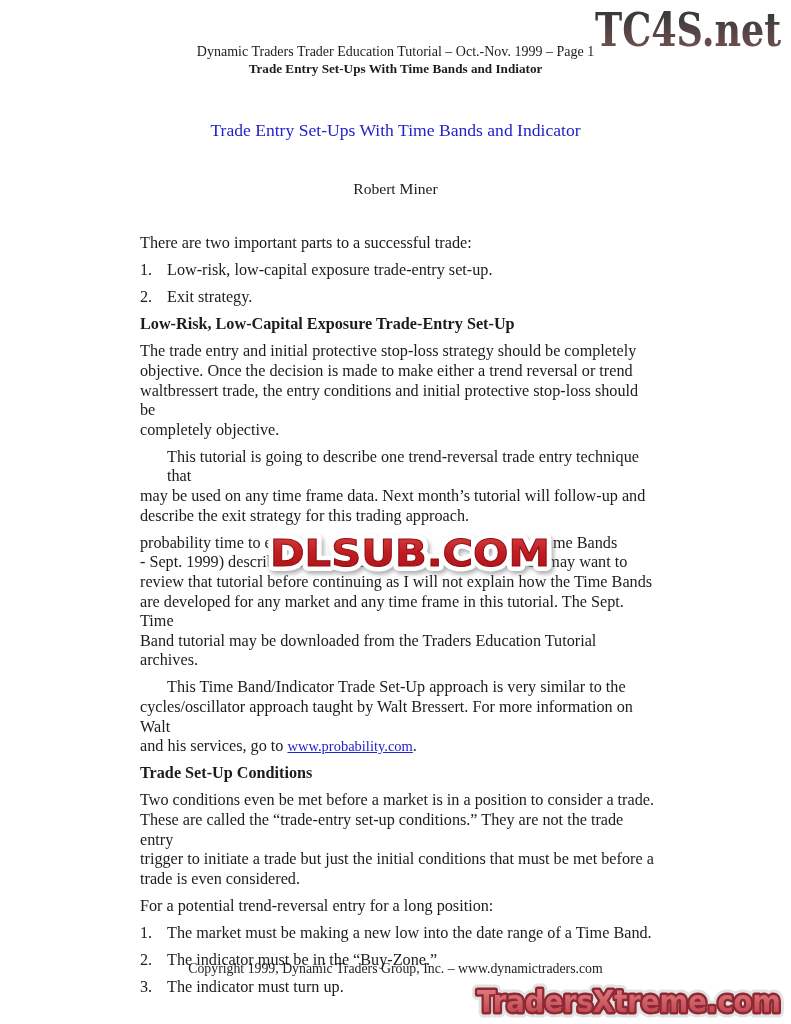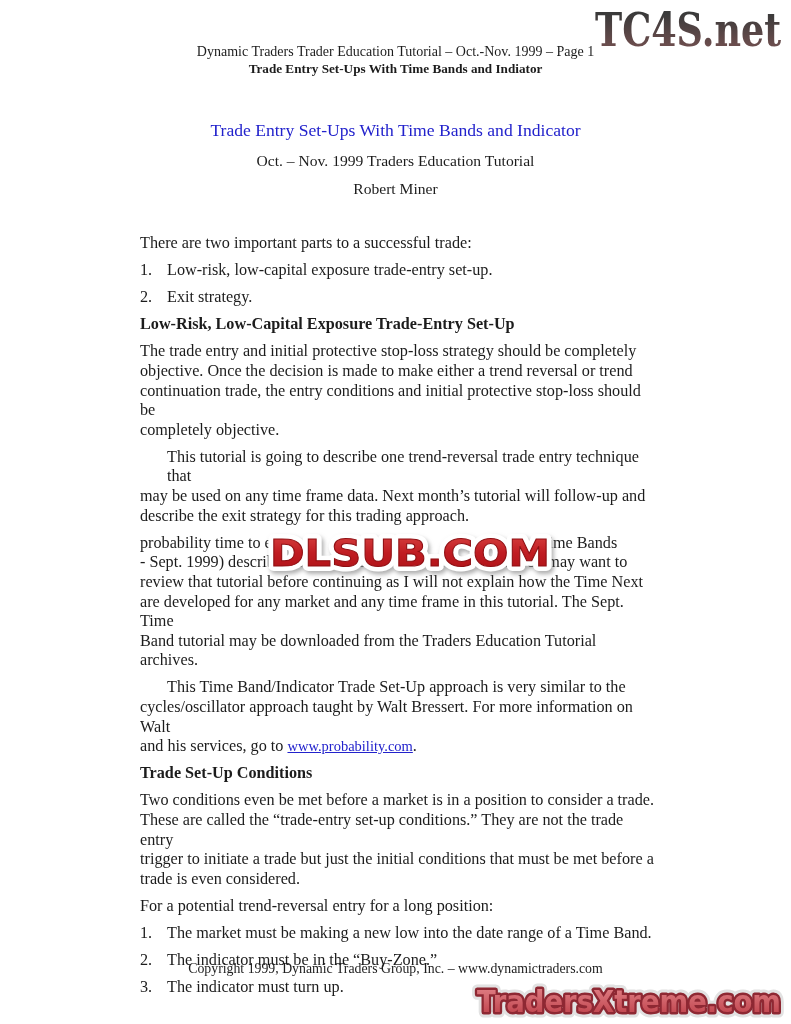--- a/index.html
+++ b/index.html
@@ -56,42 +56,41 @@
         <stop offset="1" stop-color="#7d5454"></stop>
       </linearGradient>
     </defs>
     <text class="svg-serif" x="2" y="43" font-size="46" textLength="186" lengthAdjust="spacingAndGlyphs" fill="url(#gTop)">TC4S.net</text>
   </svg>
 
   <div class="centered hdr1">Dynamic Traders Trader Education Tutorial – Oct.-Nov. 1999 – Page 1</div>
   <div class="centered hdr2">Trade Entry Set-Ups With Time Bands and Indiator</div>
 
   <div class="centered doc-title">Trade Entry Set-Ups With Time Bands and Indicator</div>
-  <div class="centered doc-subtitle">Oct. – Nov. 1999 Traders Education Tutorial</div>
   <div class="centered doc-author">Robert Miner</div>
 
   <div class="content">
 
     <div class="blk">There are two important parts to a successful trade:</div>
 
     <div class="li blk">
       <span class="num">1.</span>
       <span>Low-risk, low-capital exposure trade-entry set-up.</span>
     </div>
     <div class="li blk">
       <span class="num">2.</span>
       <span>Exit strategy.</span>
     </div>
 
     <div class="h blk">Low-Risk, Low-Capital Exposure Trade-Entry Set-Up</div>
 
     <div class="blk">
       <div>The trade entry and initial protective stop-loss strategy should be completely</div>
       <div>objective. Once the decision is made to make either a trend reversal or trend</div>
-      <div>continuation trade, the entry conditions and initial protective stop-loss should be</div>
+      <div>waltbressert trade, the entry conditions and initial protective stop-loss should be</div>
       <div>completely objective.</div>
     </div>
 
     <div class="blk">
       <div class="indent">This tutorial is going to describe one trend-reversal trade entry technique that</div>
       <div>may be used on any time frame data. Next month’s tutorial will follow-up and</div>
       <div>describe the exit strategy for this trading approach.</div>
     </div>
 
     <div class="blk wm-para">
@@ -105,21 +104,21 @@
         </defs>
         <text class="svg-bold" x="10" y="44" font-size="38" textLength="280" lengthAdjust="spacingAndGlyphs" fill="none" stroke="#ffffff" stroke-width="10" stroke-linejoin="round">DLSUB.COM</text>
         <text class="svg-bold" x="10" y="44" font-size="38" textLength="280" lengthAdjust="spacingAndGlyphs" fill="url(#gWm)" stroke="#8e0e12" stroke-width="1">DLSUB.COM</text>
       </svg>
       <div class="wm-line">
         <span>probability time to e</span>
         <span class="gap2"></span>
         <span>(Time Bands</span>
       </div>
       <div>- Sept. 1999) described the Time Band approach in detail. You may want to</div>
-      <div>review that tutorial before continuing as I will not explain how the Time Next</div>
+      <div>review that tutorial before continuing as I will not explain how the Time Bands</div>
       <div>are developed for any market and any time frame in this tutorial. The Sept. Time</div>
       <div>Band tutorial may be downloaded from the Traders Education Tutorial archives.</div>
     </div>
 
     <div class="blk">
       <div class="indent">This Time Band/Indicator Trade Set-Up approach is very similar to the</div>
       <div>cycles/oscillator approach taught by Walt Bressert. For more information on Walt</div>
       <div><span>and his services, go to </span><span class="link">www.probability.com</span><span>.</span></div>
     </div>
 

